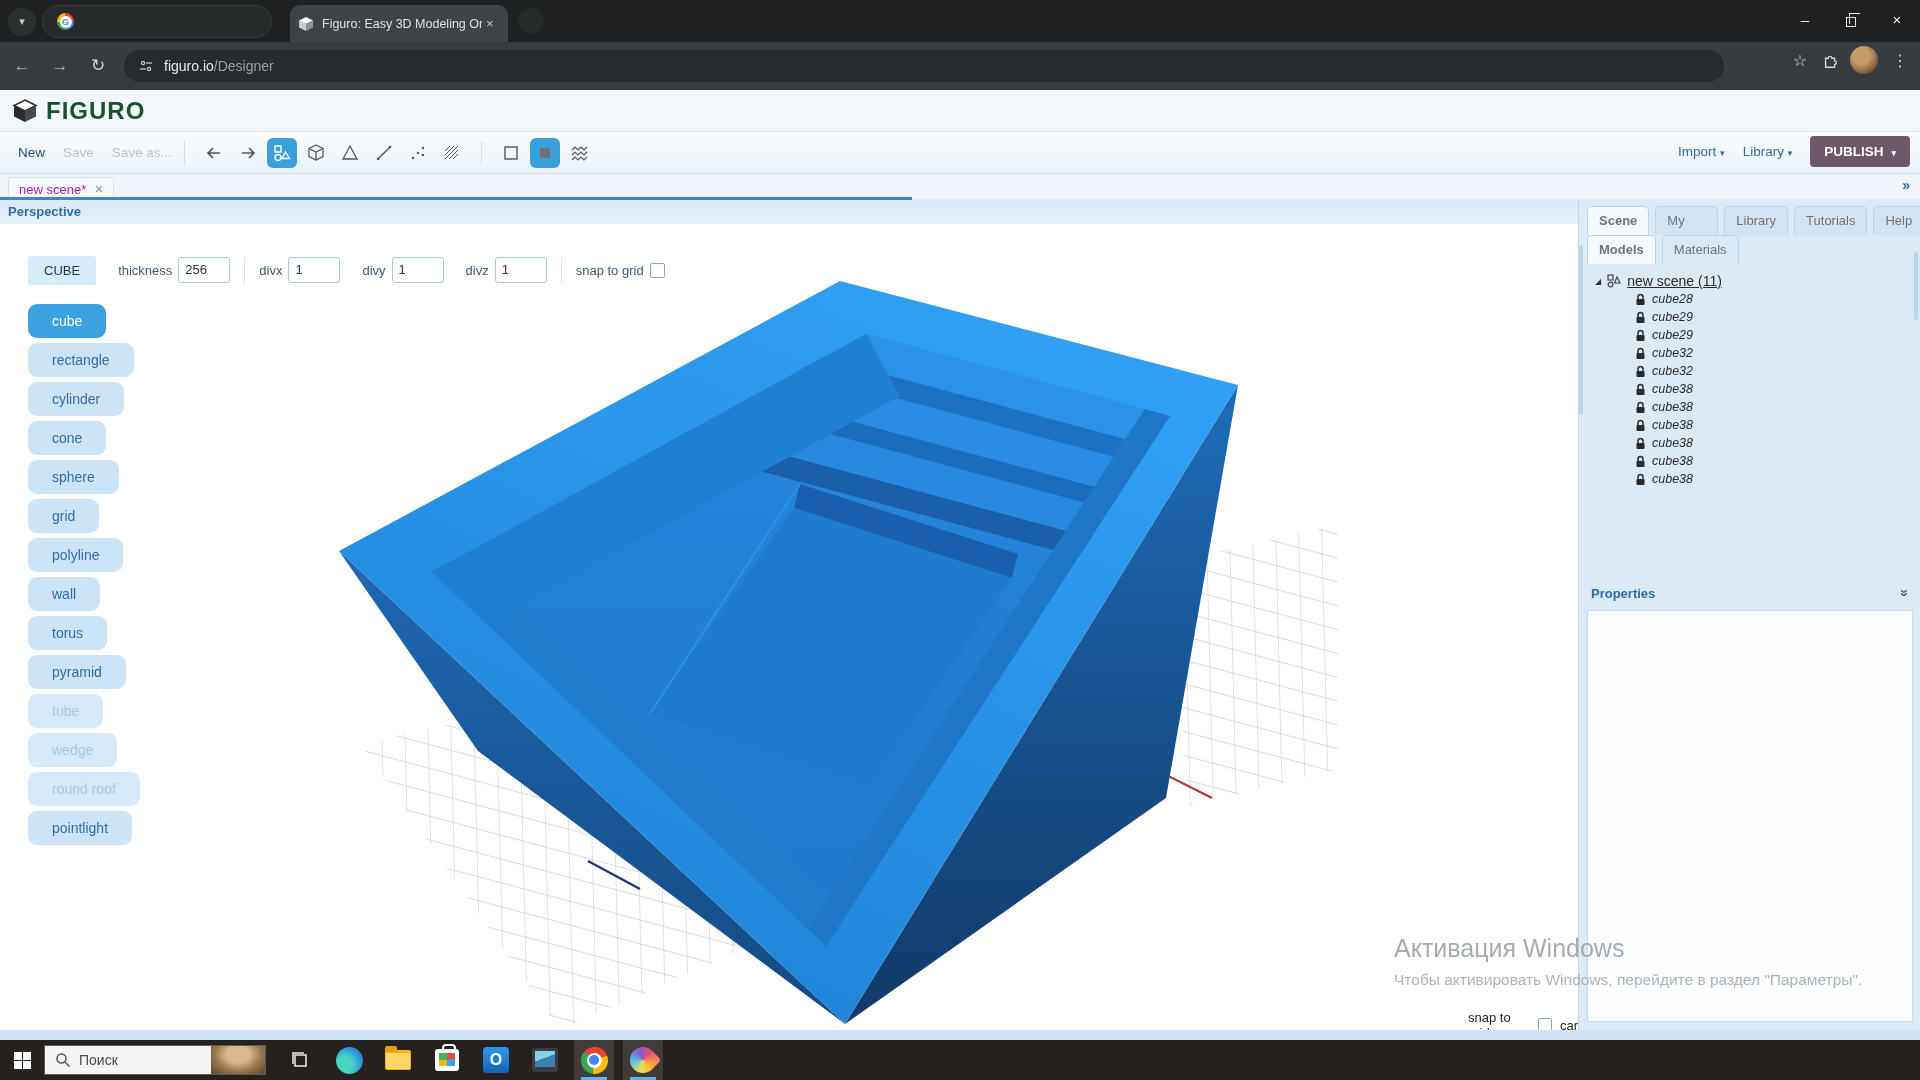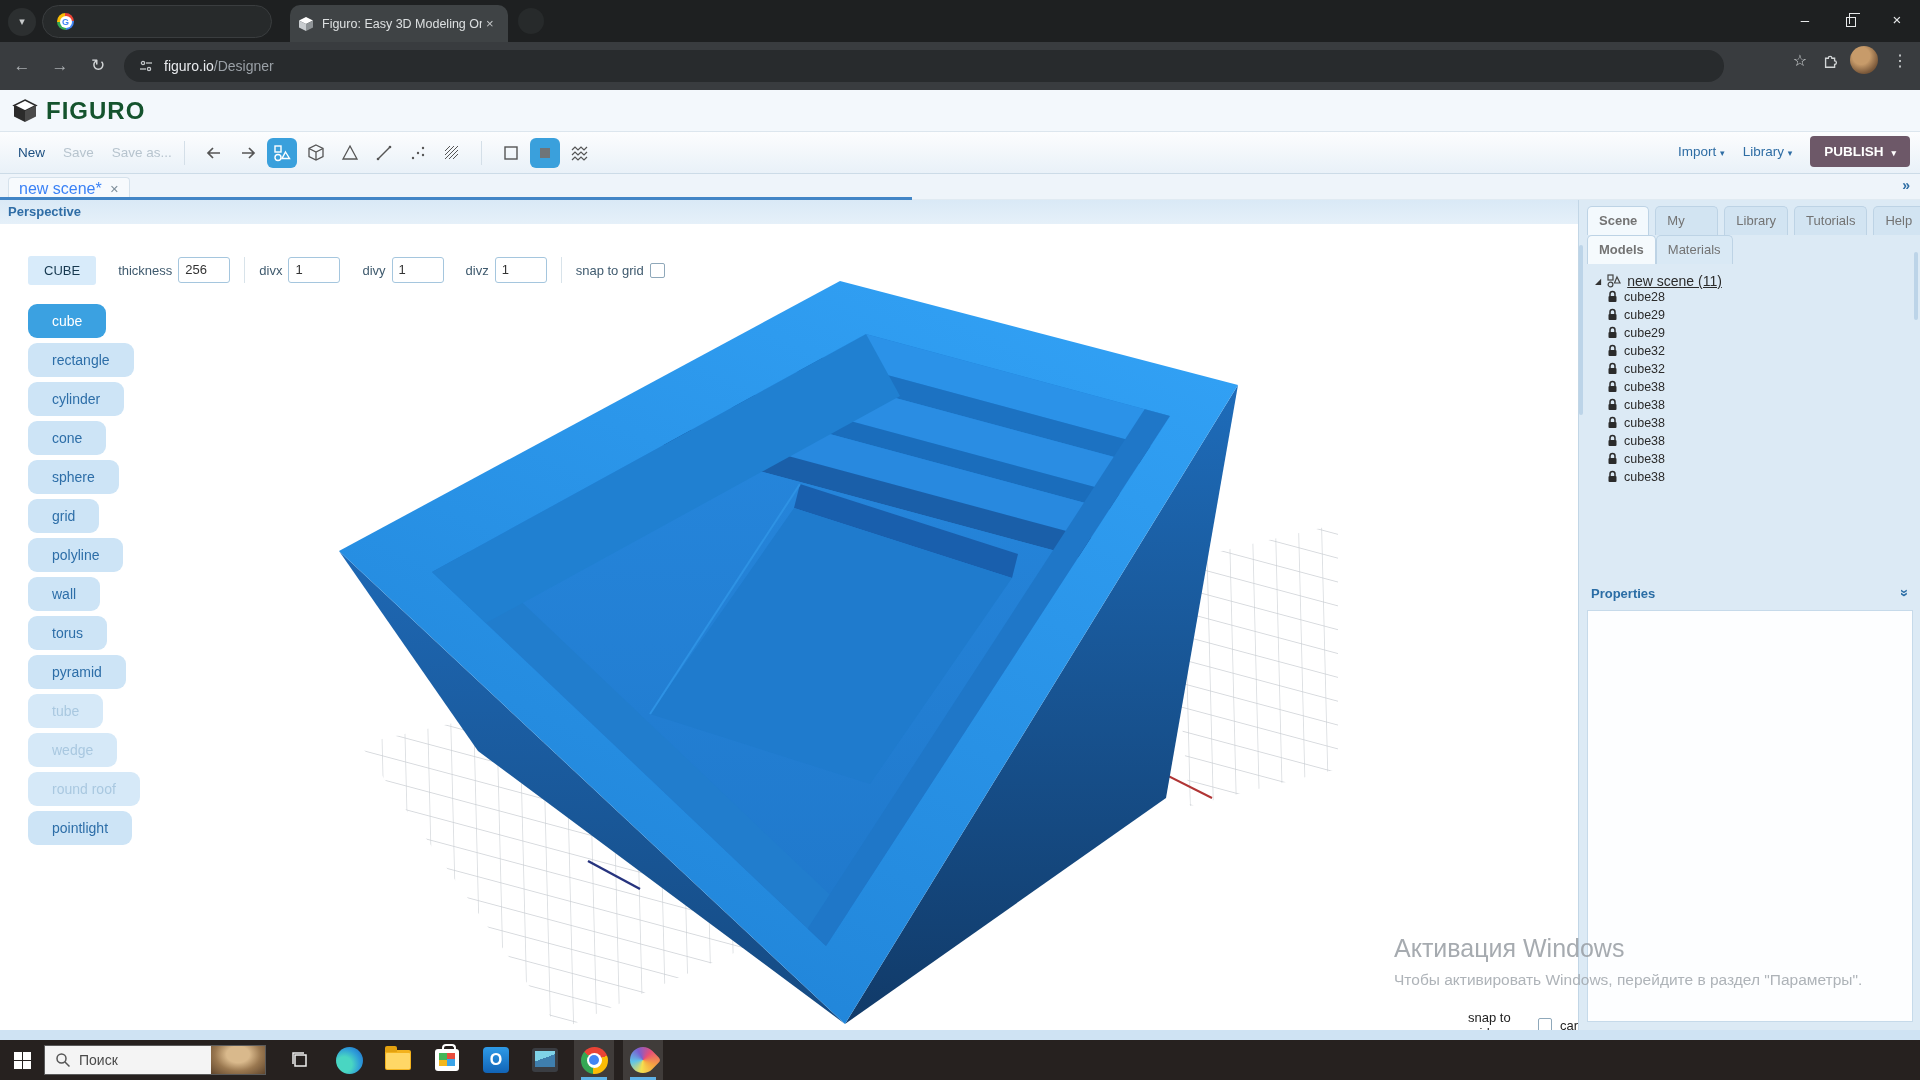--- a/index.html
+++ b/index.html
@@ -64,21 +64,21 @@
   .ft-right { position:absolute; right:10px; top:136px; display:flex; align-items:center; gap:18px; }
   .ddl { font-size:13.5px; color:#2e6da4; }
   .ddl .car { font-size:9px; color:#2e6da4; }
   .publish { background:#6d5868; color:#fff; font-size:13.5px; font-weight:bold; padding:8px 14px; border-radius:4px; }
   .publish .car { color:#fff; font-size:9px; margin-left:8px; }
 
   
   .scenetabs { left:0; top:174px; width:1920px; height:26px; background:#eef4fa; border-bottom:1px solid #e0eaf2; }
   .scenetab { position:absolute; left:8px; top:3px; height:23px; background:#f7fafd; border:1px solid #d6e2ec;
     border-bottom:none; border-radius:4px 4px 0 0; display:flex; align-items:center; padding:0 10px; gap:8px; }
-  .scenetab .lbl { font-size:16px; color:#3b82f6; }
+  .scenetab .lbl { font-size:13px; color:#a21caf; }
   .scenetab .x { font-size:11px; color:#7e8e9a; }
   .tab-underline { position:absolute; left:0; top:23px; width:912px; height:3px; background:#4285c6; }
   .tabs-overflow { position:absolute; right:10px; top:3px; font-size:14px; color:#2e6da4; font-weight:bold; }
 
   
   .pbar { left:0; top:200px; width:1578px; height:40px; background:linear-gradient(#d9e9f6,#edf5fb);
     font-size:13px; font-weight:bold; color:#2f6da6; line-height:24px; padding-left:8px; }
   .viewport { left:0; top:224px; width:1578px; height:806px; background:#fff; overflow:hidden; }
 
   .params { position:absolute; left:0; top:26px; width:1578px; height:40px; display:flex; align-items:center; }
@@ -99,29 +99,29 @@
 
   .vp-bottom { position:absolute; left:1468px; top:786px; display:flex; align-items:center; font-size:13px; color:#222; }
   .vp-bottom .checkbox { margin-left:5px; margin-right:8px; }
 
   
   .rpanel { left:1578px; top:200px; width:342px; height:830px; background:#dceaf5; border-left:1px solid #c2d6e6; }
   .ptabs { position:absolute; left:8px; top:6px; display:flex; gap:6px; }
   .ptab { height:29px; line-height:27px; padding:0 11px; font-size:13px; color:#737373;
     border:1px solid #bdd3e5; border-bottom:none; border-radius:5px 5px 0 0; background:#d2e4f2; }
   .ptab.active { background:#f3f9fd; font-weight:bold; }
-  .subtabs { position:absolute; left:8px; top:35px; display:flex; }
+  .subtabs { position:absolute; left:8px; top:35px; display:flex; gap:6px; }
   .subtabs .ptab { background:#d9e9f5; }
   .subtabs .ptab.active { background:#f5fafd; font-weight:bold; }
 
   .tree { position:absolute; left:0; top:72px; width:342px; }
   .tree-root { display:flex; align-items:center; gap:6px; padding-left:16px; height:18px; }
   .tree-root .caret { font-size:8px; color:#333; }
   .tree-root .lbl { font-size:14px; color:#2b2b2b;text-decoration:underline; }
-  .tree-item { display:flex; gap:6px; padding-left:28px; height:18px; }
+  .tree-item { display:flex; align-items:center; gap:6px; padding-left:56px; height:18px;font-style:italic; }
   .tree-item .lbl { font-size:12.5px; color:#2b2b2b; }
 
   .scroll-left { position:absolute; left:0; top:45px; width:4px; height:170px; background:#bcd4e8; border-radius:2px; }
   .scroll-right { position:absolute; right:2px; top:52px; width:4px; height:68px; background:#bcd4e8; border-radius:2px; }
 
   .props-head { position:absolute; left:12px; top:385px; width:318px; display:flex; justify-content:space-between; align-items:center; }
   .props-head .lbl { font-size:13px; font-weight:bold; color:#2a6da5; }
   .props-head .chev { color:#2a6da5; font-size:14px; font-weight:bold; transform:rotate(90deg); }
   .props-body { position:absolute; left:8px; top:410px; width:326px; height:412px; background:#fdfeff; border:1px solid #c6daea; }
 

